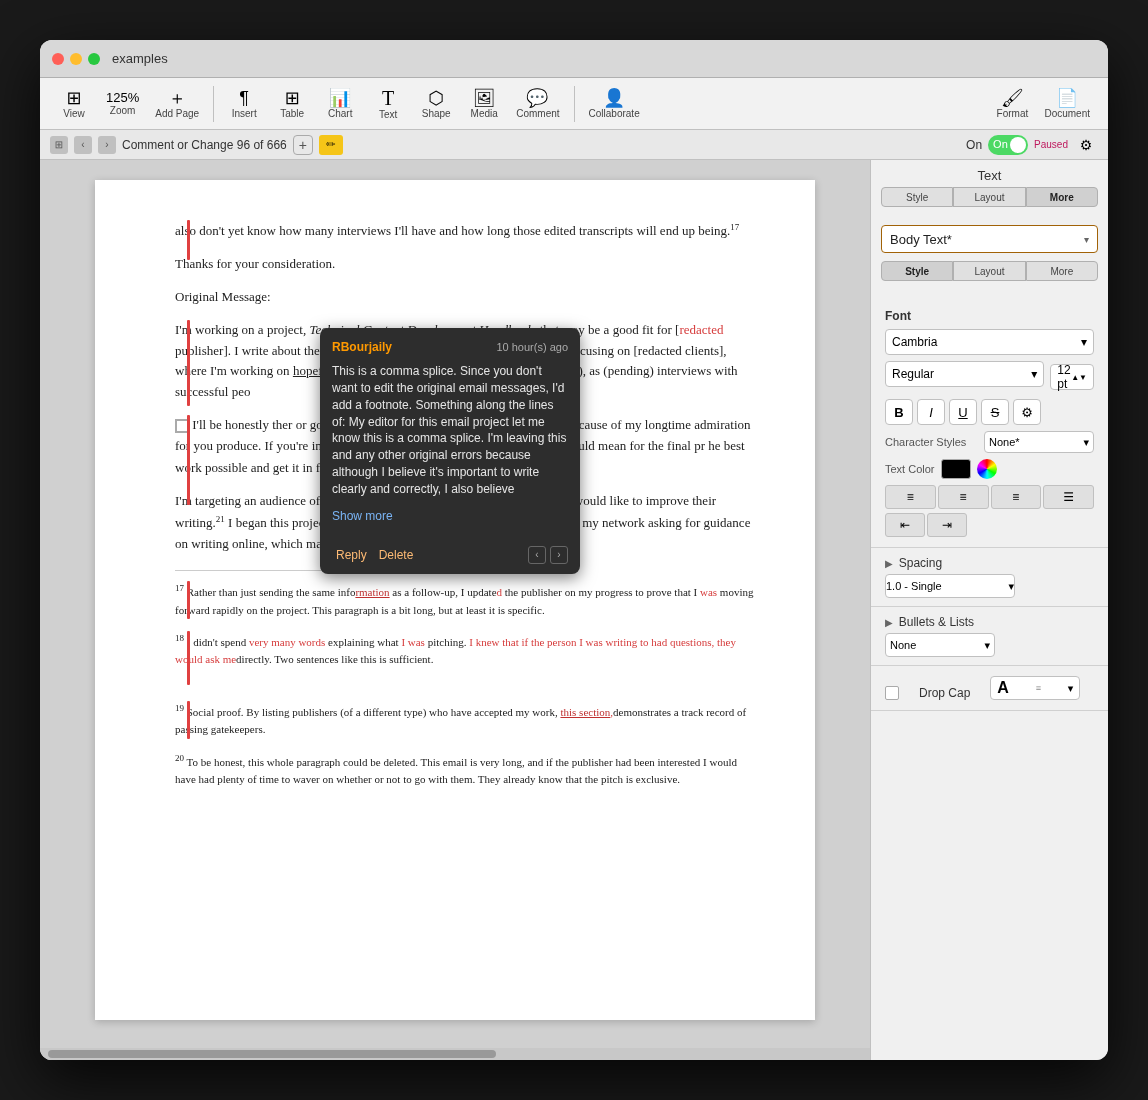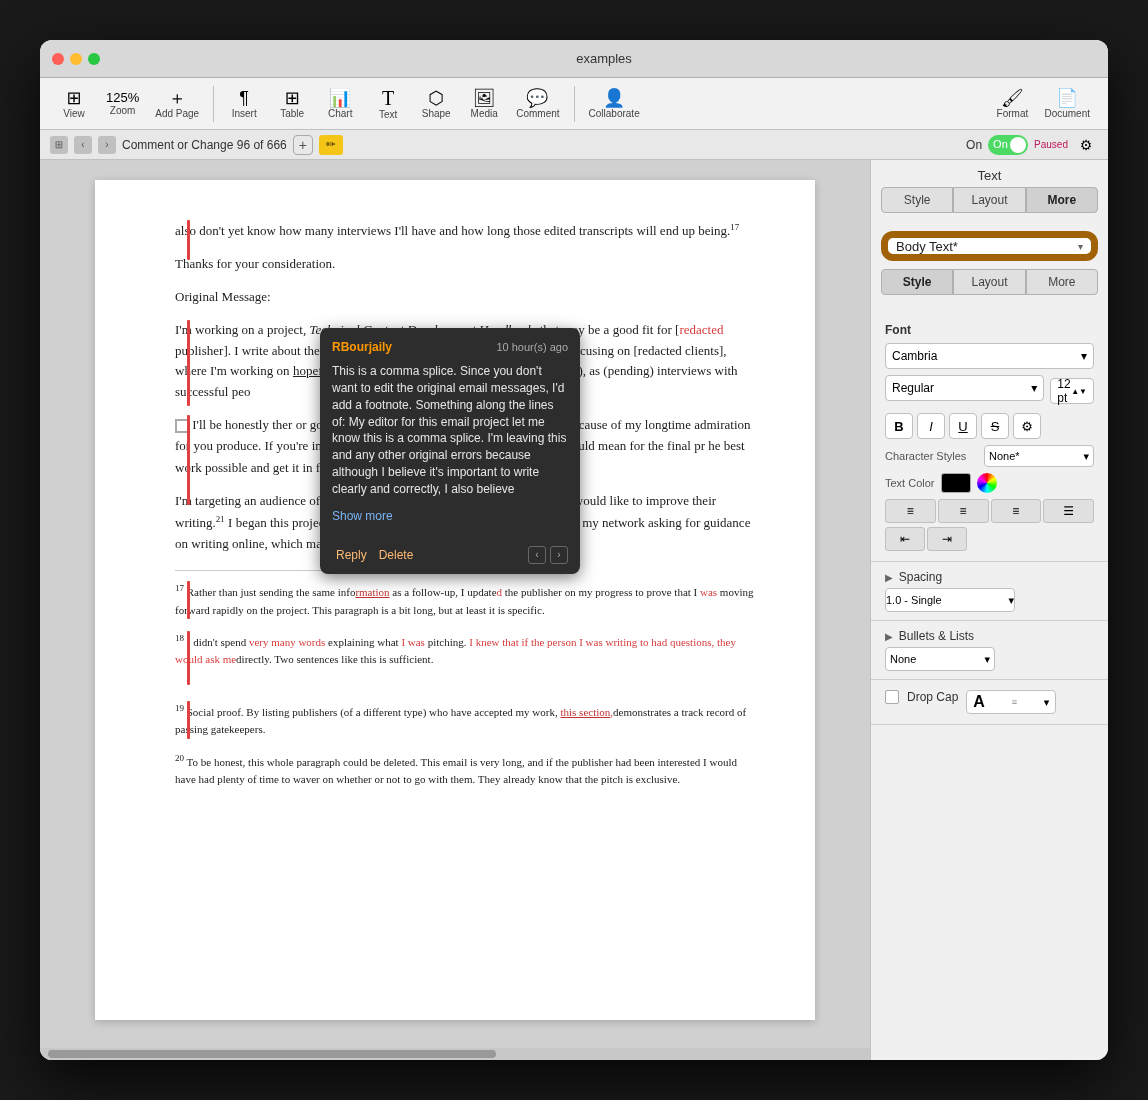--- a/index.html
+++ b/index.html
@@ -37,21 +37,20 @@
       margin-right: 12px;
     }
     .traffic-light {
       width: 12px; height: 12px; border-radius: 50%;
     }
     .tl-red { background: #ff5f57; }
     .tl-yellow { background: #ffbd2e; }
     .tl-green { background: #28c840; }
     .title-bar-title {
       flex: 1;
-      text-align: center;
       font-size: 13px;
       color: #333;
       font-weight: 500;
     }
     
     .toolbar {
       background: #f2f2f2;
       height: 52px;
       display: flex;
       align-items: center;
@@ -282,44 +281,44 @@
       font-size: 12px;
       font-weight: 600;
       color: #333;
       margin-bottom: 6px;
     }
     
     .style-dropdown {
       width: 100%;
       height: 28px;
       background: white;
-      border: 7px solid #a16207;
-      border-radius: 12px;
+      border: 1px solid #a16207;
+      border-radius: 4px;
       display: flex;
       align-items: center;
       justify-content: space-between;
       padding: 8px 8px;
       cursor: pointer;
       font-size: 13px;
       color: #222;
     }
     .style-dropdown-arrow { color: #666; font-size: 10px; }
     
     .format-tabs {
       display: flex;
       gap: 0;
       margin-bottom: 10px;
     }
     .format-tab {
       flex: 1;
-      height: 26px;
+      height: 20px;
       display: flex;
       align-items: center;
       justify-content: center;
-      font-size: 12px;
+      font-size: 10px;
       cursor: pointer;
       background: #e0e0e0;
       border: 1px solid #b0b0b0;
       color: #444;
     }
     .format-tab:first-child { border-radius: 4px 0 0 4px; }
     .format-tab:last-child { border-radius: 0 4px 4px 0; }
     .format-tab.active {
       background: #d0d0d0;
       font-weight: 600;
@@ -511,22 +510,22 @@
       border: 1px solid #c0c0c0;
       border-radius: 4px;
       padding: 0 4px;
       font-size: 11px;
       display: flex; align-items: center; justify-content: space-between;
       cursor: pointer;
     }
     
     .drop-cap-row {
       display: flex;
-      align-items: flex-start;
-      gap: 8px;
+      align-items: flex-end;
+      gap: 20px;
     }
     .checkbox {
       width: 14px; height: 14px;
       border: 1px solid #aaa;
       border-radius: 2px;
       background: white;
       cursor: pointer;
     }
     .drop-cap-select {
       width: 90px;

